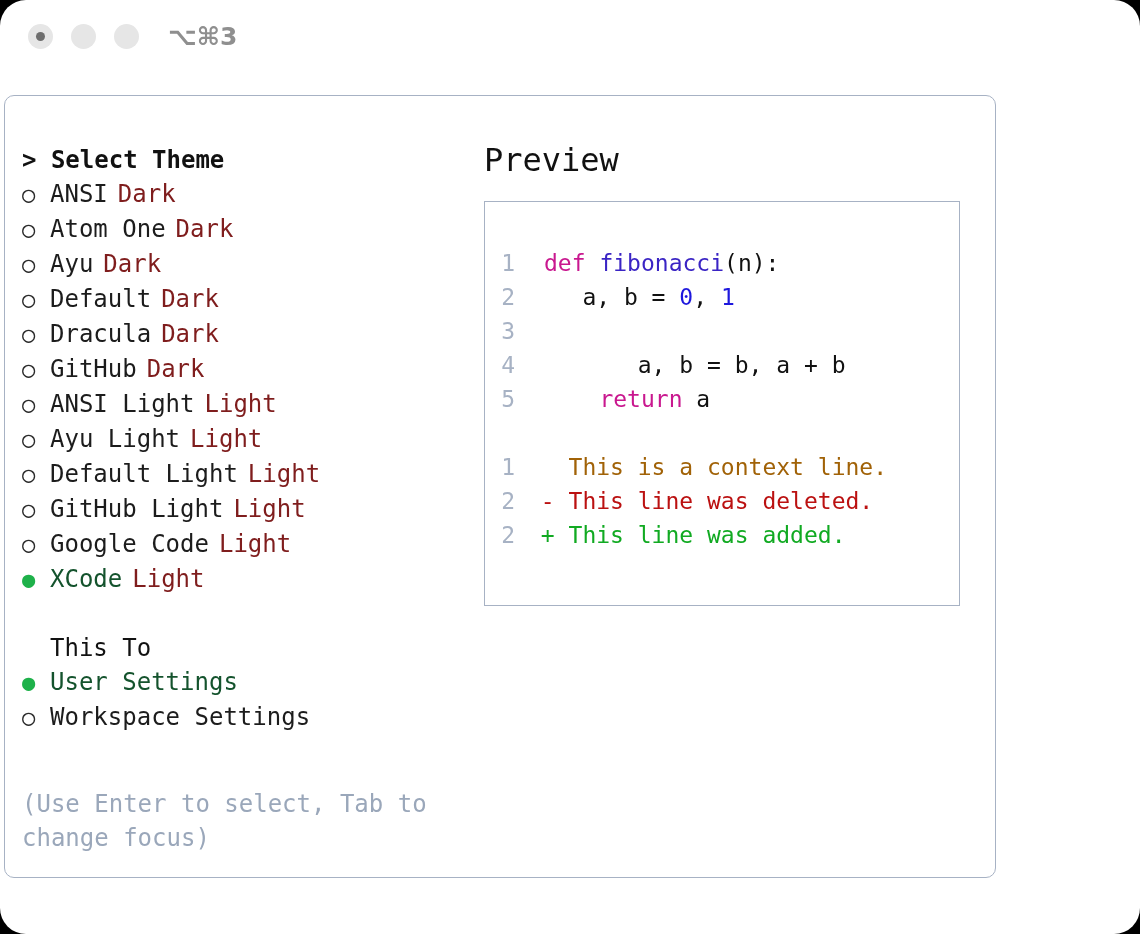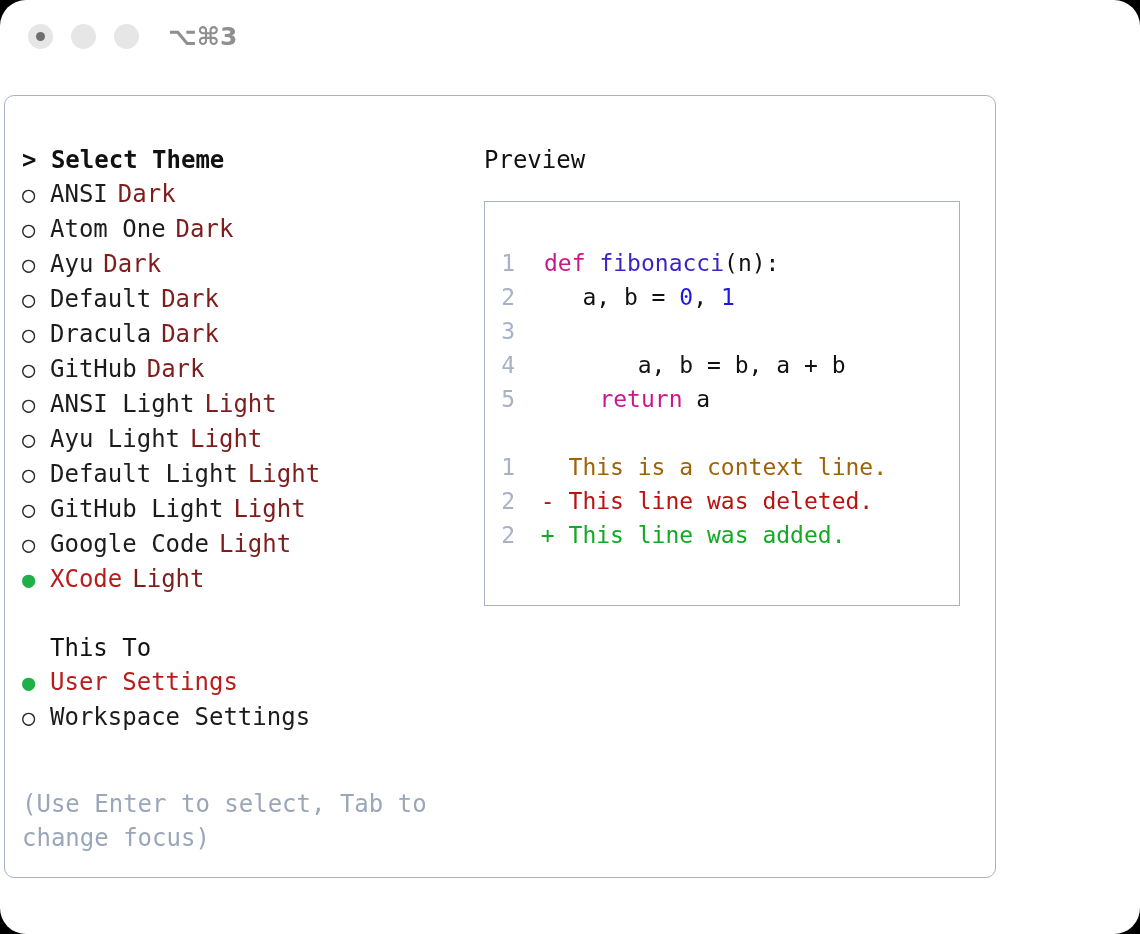--- a/index.html
+++ b/index.html
@@ -108,41 +108,41 @@
     color: #111111;
   }
   .bullet {
     width: 28px;
     display: inline-block;
     flex: none;
     font-size: 22px;
     color: #2b2b2b;
   }
   .row.selected .bullet { color: #1eb14a; }
-  .row.selected .label  { color: #b91c1c; }
+  .row.selected .label  { color: #14532d; }
   .label { color: #1c1c1c; }
   .badge {
     color: #7f1d1d;
     margin-left: 10px;
   }
 
   .spacer-block { height: 34px; }
 
   .hint {
     margin-top: 52px;
     font-size: 24px;
     line-height: 34px;
     color: #9aa7ba;
     width: 410px;
     white-space: pre-wrap;
   }
 
   
   .preview-title {
-    font-size: 24px;
+    font-size: 32px;
     color: #111111;
     line-height: 34px;
     white-space: pre;
   }
   .preview-box {
     margin-top: 24px;
     width: 476px;
     height: 405px;
     border: 1.6px solid #a7b2c4;
     box-sizing: border-box;

